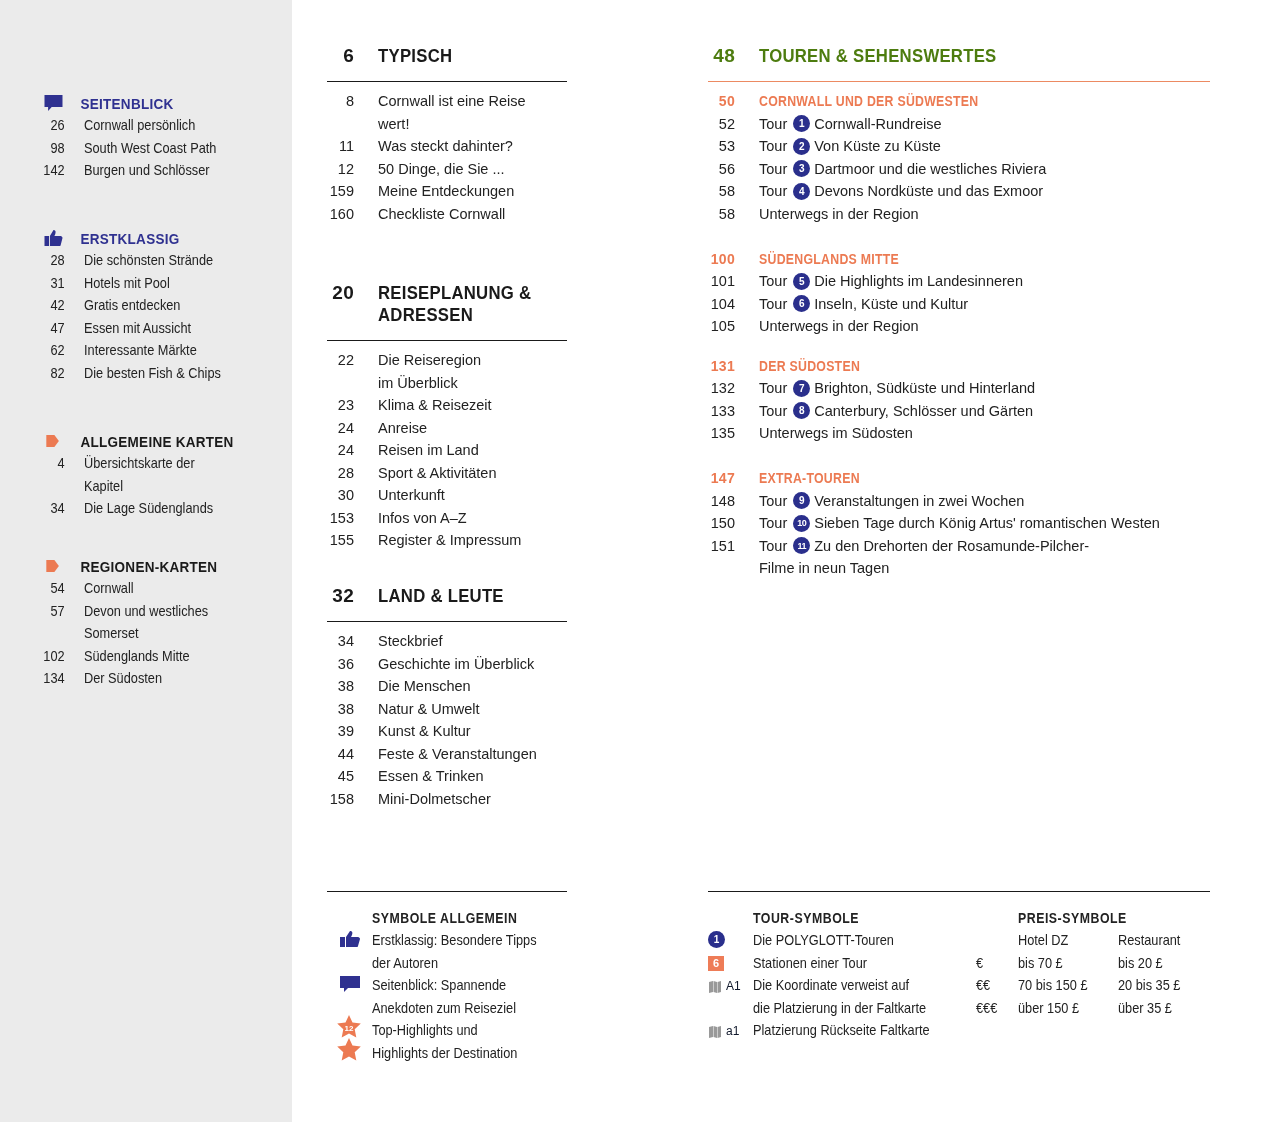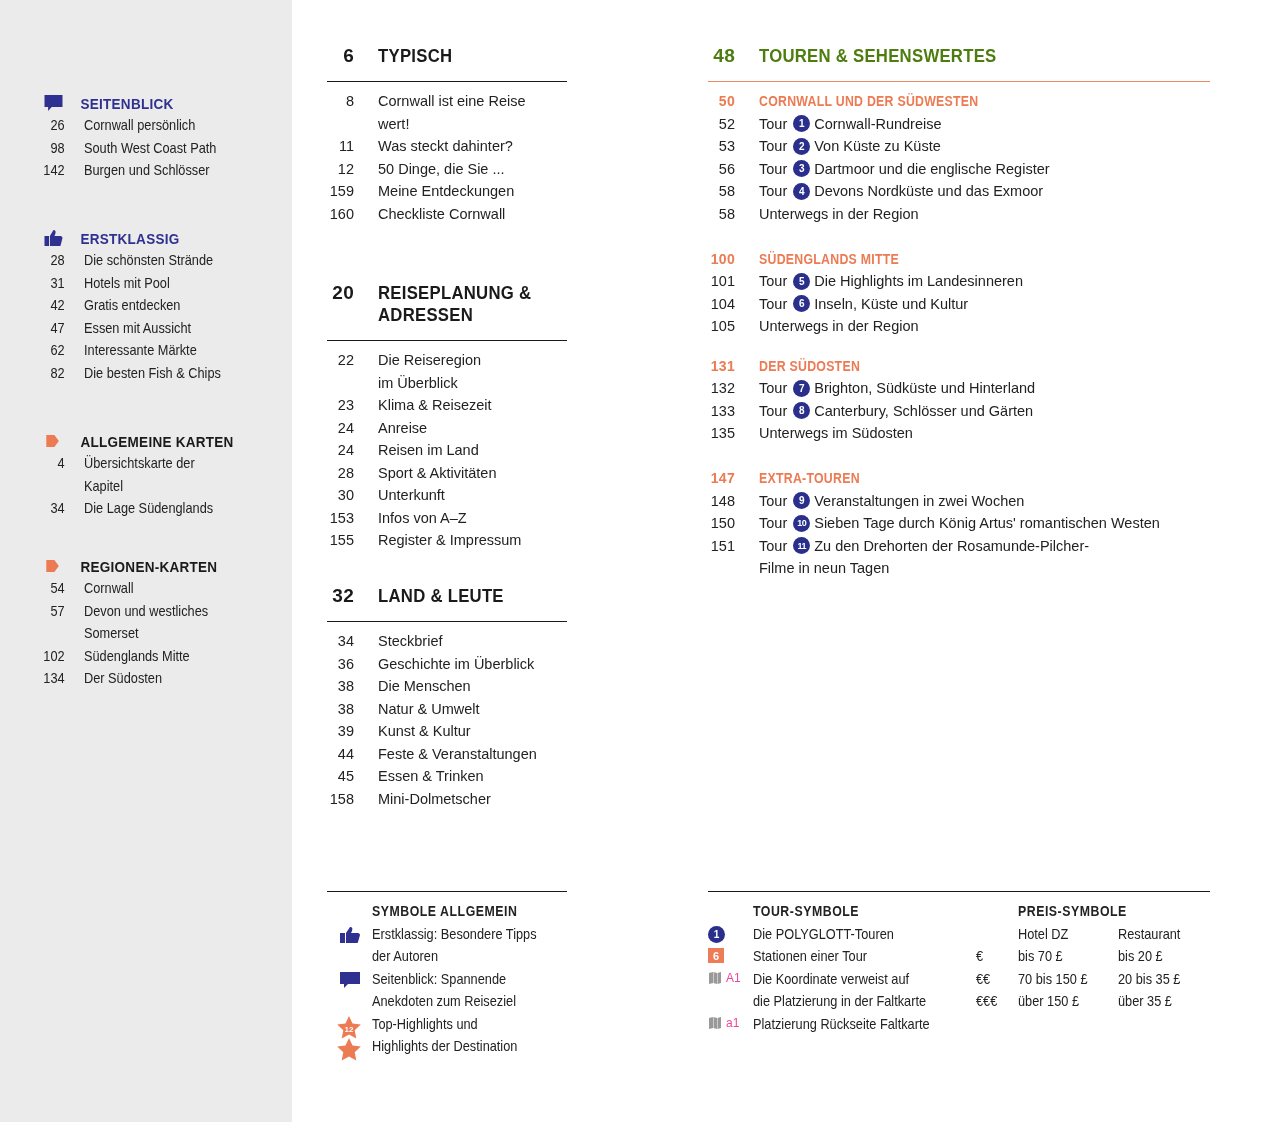--- a/index.html
+++ b/index.html
@@ -30,26 +30,26 @@
 
   .orange { color: #ec7a52; }
   .sub-head { font-weight: bold; font-size: 14px; letter-spacing: 0.3px; align-items: center; }
   .sub-head .txt { display: inline-block; transform: scaleX(0.88); transform-origin: left center; }
 
   .badge { display: inline-flex; width: 17px; height: 17px; border-radius: 50%; background: #2a2f8c; color: #fff; font-size: 10px; font-weight: bold; align-items: center; justify-content: center; margin: 0 4px 0 6px; }
   .badge.small10 { font-size: 9px; letter-spacing: -0.5px; }
 
   
   .legend { font-size: 14.5px; }
-  .legend .lrow { display: flex; height: 22.5px; align-items: flex-start; white-space: nowrap; }
+  .legend .lrow { display: flex; height: 22.5px; align-items: flex-end; white-space: nowrap; }
   .legend .ico { width: 45px; display: flex; align-items: center; }
   .legend .txt { transform: scaleX(0.88); transform-origin: left center; }
   .legend .head { font-weight: bold; font-size: 14px; letter-spacing: 0.6px; }
   .sq6 { display: inline-flex; width: 16px; height: 15px; background: #ee7c57; color: #fff; font-size: 11px; font-weight: bold; align-items: center; justify-content: center; }
-  .mapcoord { display: inline-flex; align-items: center; color: #ec4899; font-size: 12px; }
+  .mapcoord { display: inline-flex; align-items: center; color: #0f172a; font-size: 12px; }
 </style>
 </head>
 <body>
 
 <div class="sidebar">
 
   <div class="sb-section" style="top:92px;">
     <div class="sb-head blue">
       <span class="icon">
         <svg width="22" height="18" viewBox="0 0 22 18">
@@ -299,21 +299,21 @@
     <div class="row">
         <span class="num">53</span>
         <span>Tour</span>
         <span class="badge">2</span>
         <span>Von Küste zu Küste</span>
       </div>
     <div class="row">
         <span class="num">56</span>
         <span>Tour</span>
         <span class="badge">3</span>
-        <span>Dartmoor und die englische Register</span>
+        <span>Dartmoor und die westliches Riviera</span>
       </div>
     <div class="row">
         <span class="num">58</span>
         <span>Tour</span>
         <span class="badge">4</span>
         <span>Devons Nordküste und das Exmoor</span>
       </div>
     <div class="row">
         <span class="num">58</span>
         <span>Unterwegs in der Region</span>

